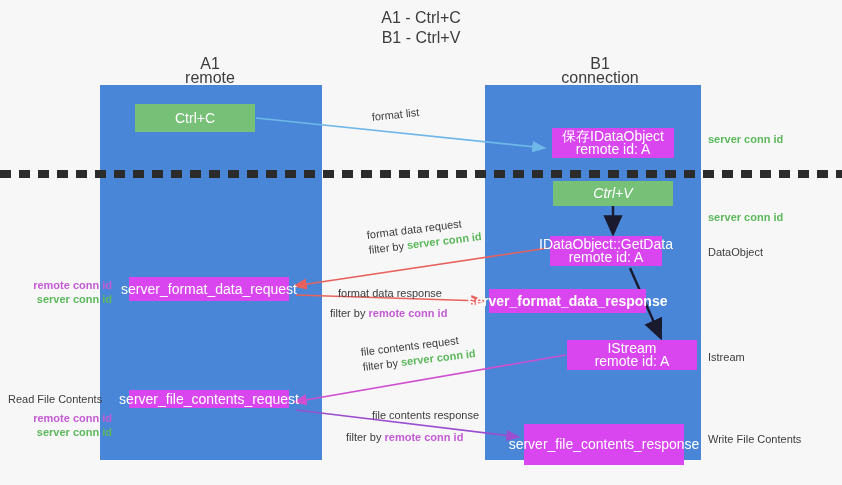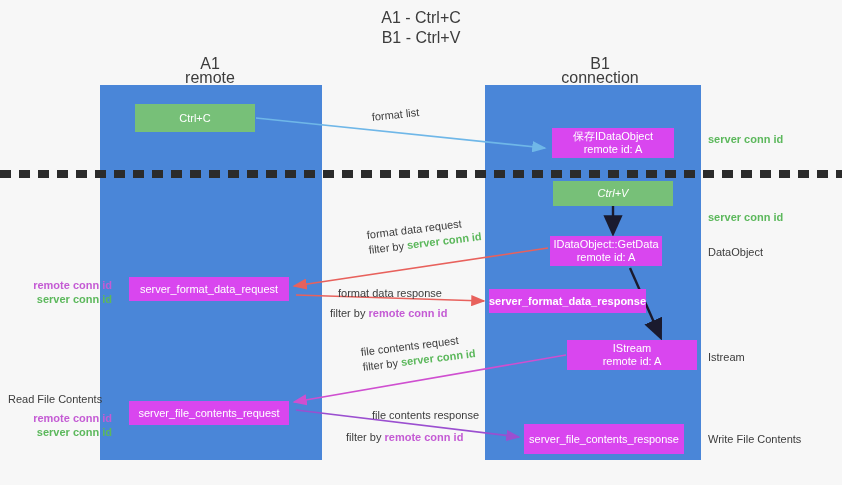--- a/index.html
+++ b/index.html
@@ -17,34 +17,34 @@
   .lane-head{position:absolute;text-align:center;color:#3c3c3c;font-size:16px;line-height:14px;}
   .lane-head .t1{display:block;}
   .lane-head .t2{display:block;}
   .head-a{left:130px;top:57px;width:160px;}
   .head-b{left:520px;top:57px;width:160px;}
 
   .title{position:absolute;left:0;top:8px;width:842px;text-align:center;
     color:#3c3c3c;font-size:16px;line-height:20px;}
 
   .box{position:absolute;box-sizing:border-box;display:flex;align-items:center;
-    justify-content:center;flex-direction:column;color:#ffffff;font-size:11px;
+    justify-content:center;flex-direction:column;color:#ffffff;font-size:14px;
     line-height:13px;text-align:center;}
   .green{background:#77c078;}
   .orange{background:#d946ef;}
 
   .b-ctrlc{left:135px;top:104px;width:120px;height:28px;}
   .b-keepdo{left:552px;top:128px;width:122px;height:30px;}
   .b-ctrlv{left:553px;top:181px;width:120px;height:25px;font-style:italic;}
   .b-getdata{left:550px;top:236px;width:112px;height:30px;}
   .b-fdreq{left:129px;top:277px;width:160px;height:24px;}
   .b-fdresp{left:489px;top:289px;width:157px;height:24px;font-weight:bold;}
   .b-istream{left:567px;top:340px;width:130px;height:30px;}
-  .b-fcreq{left:129px;top:401px;width:160px;height:24px;}
-  .b-fcresp{left:524px;top:424px;width:160px;height:30px;}
+  .b-fcreq{left:129px;top:390px;width:160px;height:18px;}
+  .b-fcresp{left:524px;top:424px;width:160px;height:41px;}
 
   .dashline{position:absolute;left:0;top:170px;width:842px;height:8px;
     background:repeating-linear-gradient(to right,#2b2b2b 0px,#2b2b2b 11px,
       rgba(0,0,0,0) 11px,rgba(0,0,0,0) 19px);}
 
   .note{position:absolute;font-size:11px;line-height:14px;color:#3c3c3c;white-space:nowrap;}
   .green-t{color:#5cb85c;font-weight:bold;}
   .purple-t{color:#c45bd4;font-weight:bold;}
   .plain-t{color:#3c3c3c;}
 

